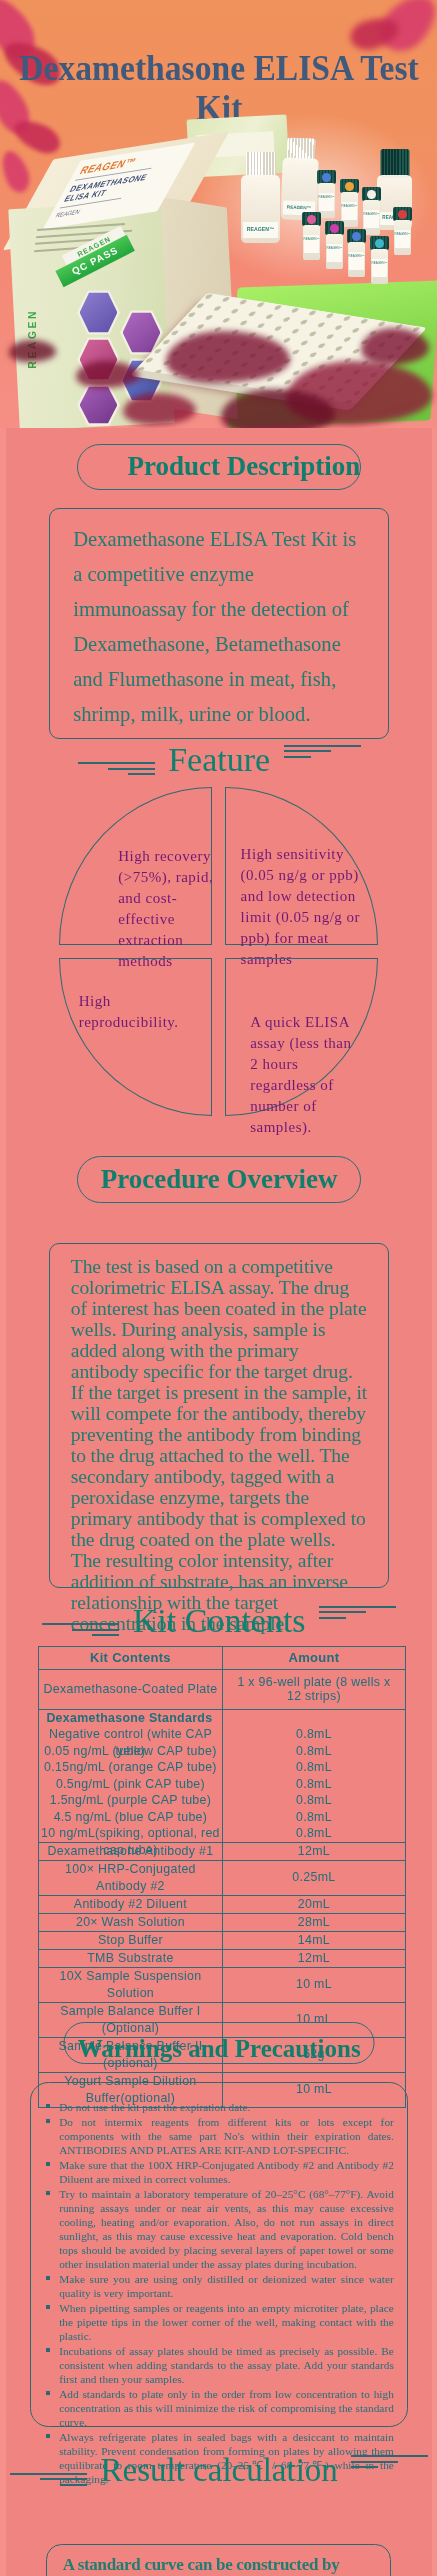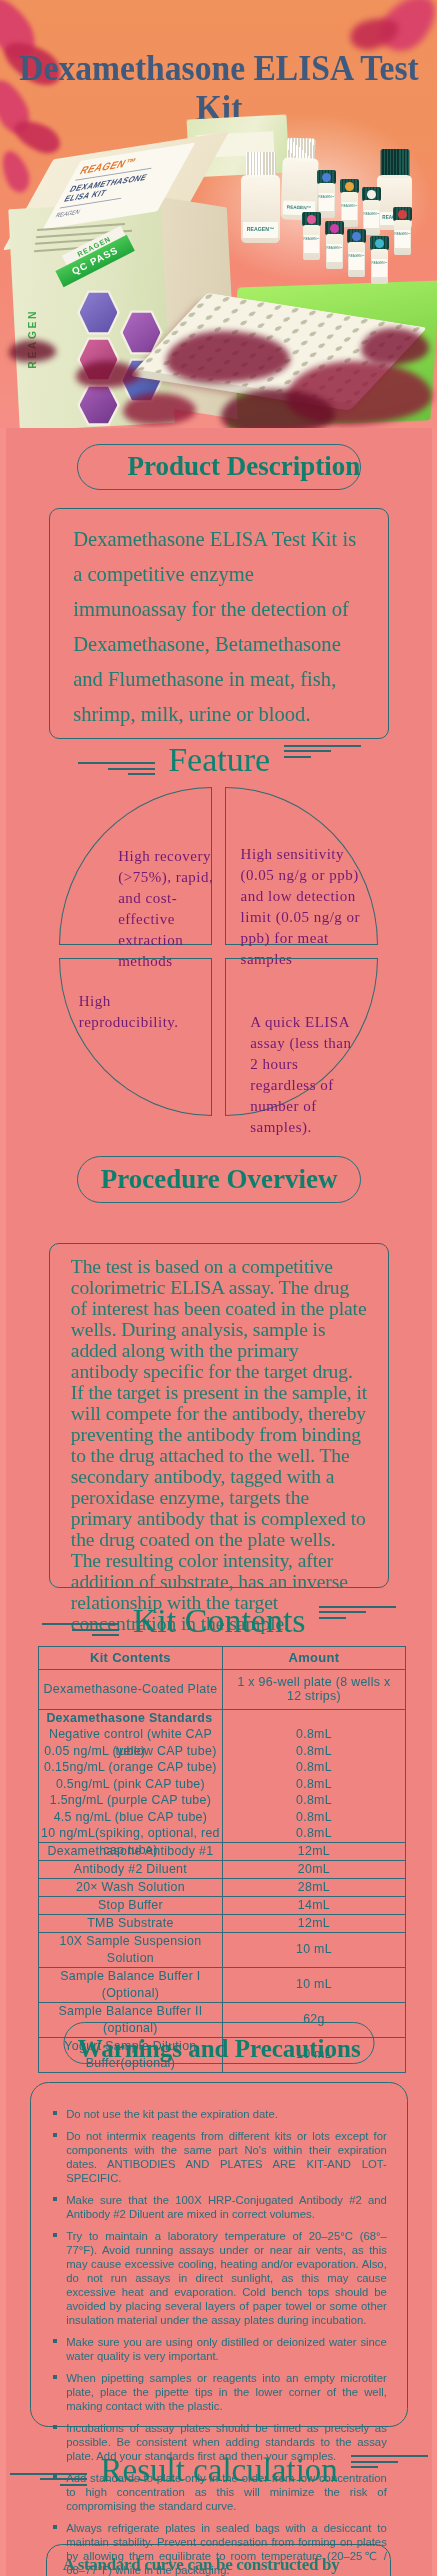--- a/index.html
+++ b/index.html
@@ -79,21 +79,21 @@
   table.kit th{font-size:13px;font-weight:bold;height:21.6px;}
   tr.plate-row td{height:39px;}
   td.amt{width:123px;}
   .std-label{text-align:left;padding-left:7.2px;font-weight:bold;}
   .std-line{height:16.5px;line-height:16.5px;}
   tr.item-row td{height:17px;line-height:17px;}
 
   
   .warn-list{list-style:none;margin:0;padding:15.5px 12.4px 0 27px;
     font-family:"Liberation Sans","DejaVu Sans",sans-serif;font-size:11.3px;line-height:14px;color:#24707e;text-align:justify;}
-  .warn-list li{position:relative;margin:8px;}
+  .warn-list li{position:relative;margin:1px;font-family:Liberation Serif, serif;}
   .warn-list .sq{position:absolute;left:-13.4px;top:4.1px;width:4.6px;height:4.6px;background:#2a6a78;}
 
   
   .result-body{font-size:17px;line-height:23px;color:#1f7d72;letter-spacing:-0.3px;font-weight:600;}
 </style>
 </head>
 <body>
 
 <div id="page">
 
@@ -321,20 +321,24 @@
           <div class="std-line">0.8mL</div>
           <div class="std-line">0.8mL</div>
           <div class="std-line">0.8mL</div>
         </td>
       </tr>
       <tr class="item-row">
             <td>Dexamethasone Antibody #1</td>
             <td class="amt">12mL</td>
           </tr>
       <tr class="item-row">
+            <td>100× HRP-Conjugated Antibody #2</td>
+            <td class="amt">0.25mL</td>
+          </tr>
+      <tr class="item-row">
             <td>Antibody #2 Diluent</td>
             <td class="amt">20mL</td>
           </tr>
       <tr class="item-row">
             <td>20×  Wash Solution</td>
             <td class="amt">28mL</td>
           </tr>
       <tr class="item-row">
             <td>Stop Buffer</td>
             <td class="amt">14mL</td>

